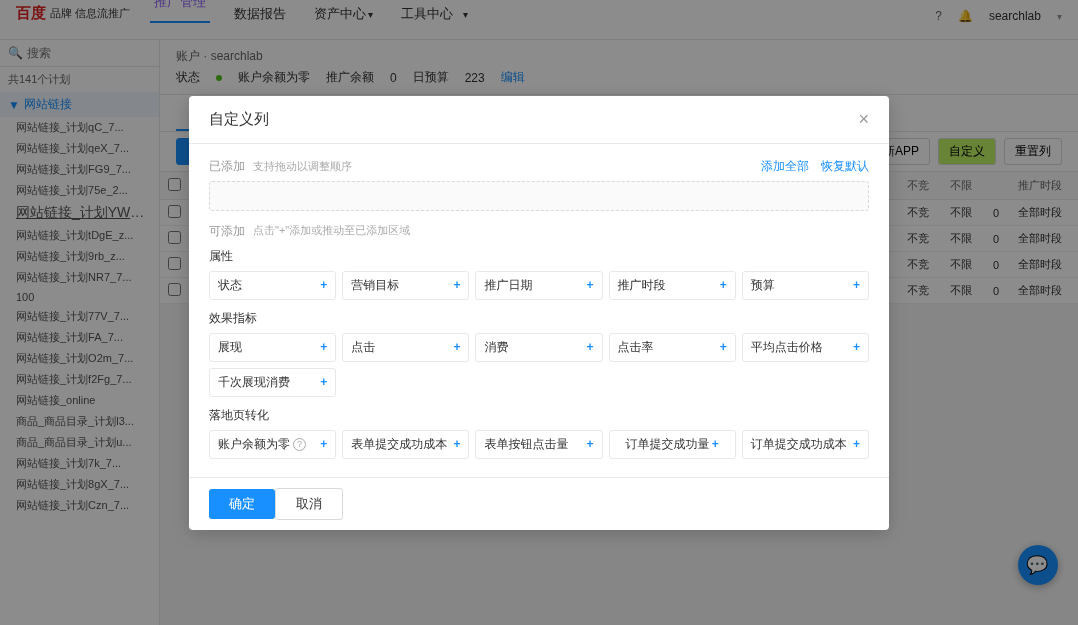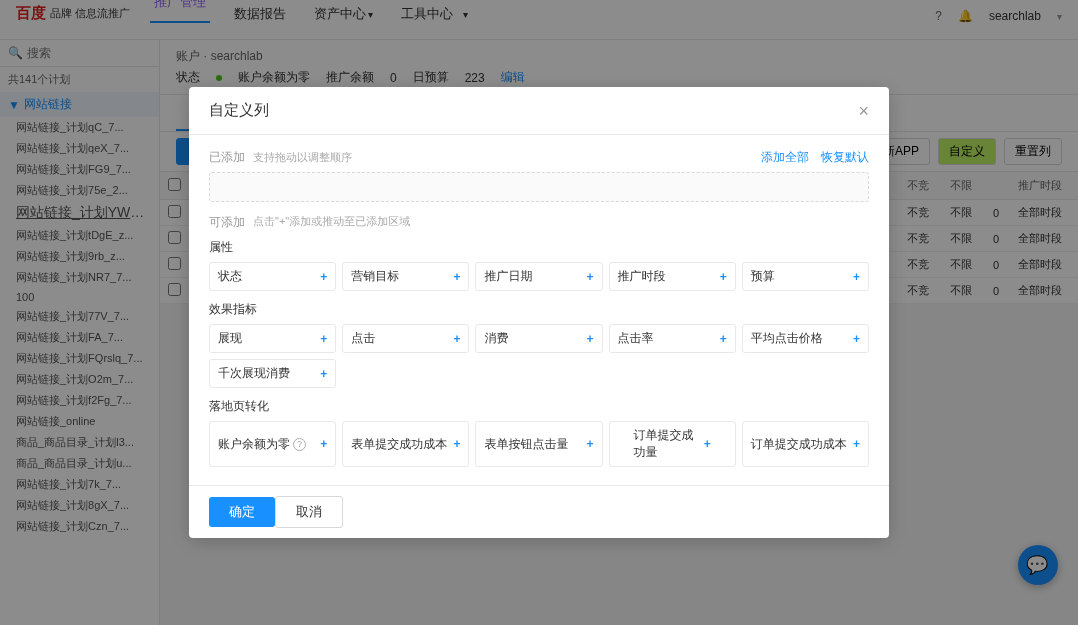--- a/index.html
+++ b/index.html
@@ -53,21 +53,20 @@
       <div style="padding:3px 8px 3px 16px;font-size:11px;color:#555;cursor:pointer;overflow:hidden;text-overflow:ellipsis;white-space:nowrap;">网站链接_计划qeX_7...</div>
       <div style="padding:3px 8px 3px 16px;font-size:11px;color:#555;cursor:pointer;overflow:hidden;text-overflow:ellipsis;white-space:nowrap;">网站链接_计划FG9_7...</div>
       <div style="padding:3px 8px 3px 16px;font-size:11px;color:#555;cursor:pointer;overflow:hidden;text-overflow:ellipsis;white-space:nowrap;">网站链接_计划75e_2...</div>
       <div style="padding:3px 8px 3px 16px;font-size:14px;color:#555;cursor:pointer;overflow:hidden;text-overflow:ellipsis;white-space:nowrap;text-decoration:underline;">网站链接_计划YWD_7...</div>
       <div style="padding:3px 8px 3px 16px;font-size:11px;color:#555;cursor:pointer;overflow:hidden;text-overflow:ellipsis;white-space:nowrap;">网站链接_计划tDgE_z...</div>
       <div style="padding:3px 8px 3px 16px;font-size:11px;color:#555;cursor:pointer;overflow:hidden;text-overflow:ellipsis;white-space:nowrap;">网站链接_计划9rb_z...</div>
       <div style="padding:3px 8px 3px 16px;font-size:11px;color:#555;cursor:pointer;overflow:hidden;text-overflow:ellipsis;white-space:nowrap;">网站链接_计划NR7_7...</div>
       <div style="padding:3px 8px 3px 16px;font-size:11px;color:#555;cursor:pointer;overflow:hidden;text-overflow:ellipsis;white-space:nowrap;">100</div>
       <div style="padding:3px 8px 3px 16px;font-size:11px;color:#555;cursor:pointer;overflow:hidden;text-overflow:ellipsis;white-space:nowrap;">网站链接_计划77V_7...</div>
       <div style="padding:3px 8px 3px 16px;font-size:11px;color:#555;cursor:pointer;overflow:hidden;text-overflow:ellipsis;white-space:nowrap;">网站链接_计划FA_7...</div>
-      <div style="padding:3px 8px 3px 16px;font-size:11px;color:#555;cursor:pointer;overflow:hidden;text-overflow:ellipsis;white-space:nowrap;">网站链接_计划FQrslq_7...</div>
       <div style="padding:3px 8px 3px 16px;font-size:11px;color:#555;cursor:pointer;overflow:hidden;text-overflow:ellipsis;white-space:nowrap;">网站链接_计划O2m_7...</div>
       <div style="padding:3px 8px 3px 16px;font-size:11px;color:#555;cursor:pointer;overflow:hidden;text-overflow:ellipsis;white-space:nowrap;">网站链接_计划f2Fg_7...</div>
       <div style="padding:3px 8px 3px 16px;font-size:11px;color:#555;cursor:pointer;overflow:hidden;text-overflow:ellipsis;white-space:nowrap;">网站链接_online</div>
       <div style="padding:3px 8px 3px 16px;font-size:11px;color:#555;cursor:pointer;overflow:hidden;text-overflow:ellipsis;white-space:nowrap;">商品_商品目录_计划l3...</div>
       <div style="padding:3px 8px 3px 16px;font-size:11px;color:#555;cursor:pointer;overflow:hidden;text-overflow:ellipsis;white-space:nowrap;">商品_商品目录_计划u...</div>
       <div style="padding:3px 8px 3px 16px;font-size:11px;color:#555;cursor:pointer;overflow:hidden;text-overflow:ellipsis;white-space:nowrap;">网站链接_计划7k_7...</div>
       <div style="padding:3px 8px 3px 16px;font-size:11px;color:#555;cursor:pointer;overflow:hidden;text-overflow:ellipsis;white-space:nowrap;">网站链接_计划8gX_7...</div>
       <div style="padding:3px 8px 3px 16px;font-size:11px;color:#555;cursor:pointer;overflow:hidden;text-overflow:ellipsis;white-space:nowrap;">网站链接_计划Czn_7...</div>
     </div>
   </div>
@@ -297,21 +296,21 @@
             <span style="color:#1890ff;font-weight:bold;">+</span>
           </div>
           <div style="display:flex;align-items:center;justify-content:space-between;border:1px solid #e8e8e8;border-radius:3px;padding:5px 8px;font-size:12px;color:#333;background:#fff;cursor:pointer;">
             <span>表单提交成功成本</span>
             <span style="color:#1890ff;font-weight:bold;">+</span>
           </div>
           <div style="display:flex;align-items:center;justify-content:space-between;border:1px solid #e8e8e8;border-radius:3px;padding:5px 8px;font-size:12px;color:#333;background:#fff;cursor:pointer;">
             <span>表单按钮点击量</span>
             <span style="color:#1890ff;font-weight:bold;">+</span>
           </div>
-          <div style="display:flex;align-items:center;justify-content:space-between;border:1px solid #e8e8e8;border-radius:3px;padding:5px 24px;font-size:12px;color:#333;background:#fff;cursor:pointer;">
+          <div style="display:flex;align-items:center;justify-content:space-between;border:1px solid #e8e8e8;border-radius:3px;padding:5px 16px;font-size:12px;color:#333;background:#fff;cursor:pointer;">
             <span>订单提交成功量</span>
             <span style="color:#1890ff;font-weight:bold;">+</span>
           </div>
           <div style="display:flex;align-items:center;justify-content:space-between;border:1px solid #e8e8e8;border-radius:3px;padding:5px 8px;font-size:12px;color:#333;background:#fff;cursor:pointer;">
             <span>订单提交成功成本</span>
             <span style="color:#1890ff;font-weight:bold;">+</span>
           </div>
         </div>
       </div>
     </div>

